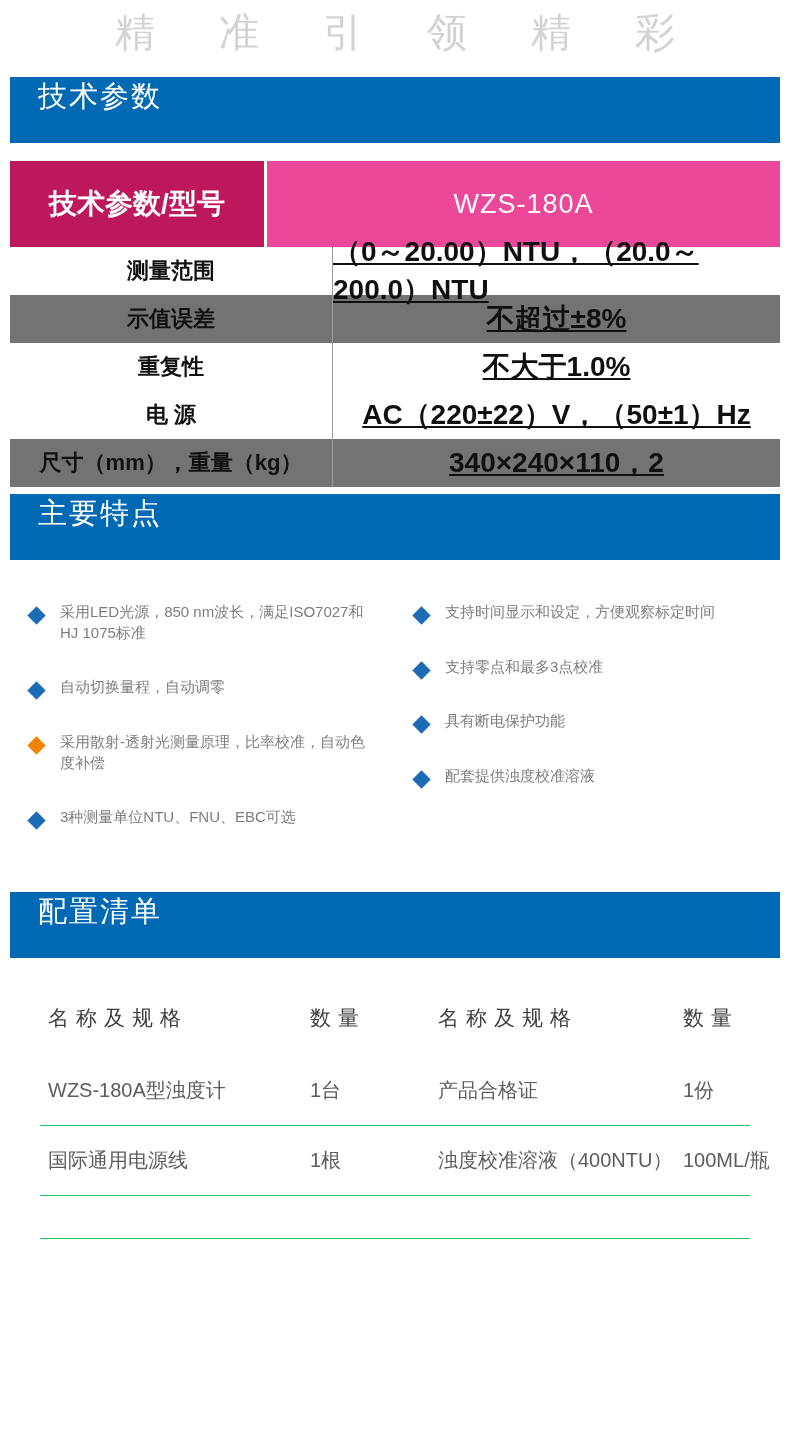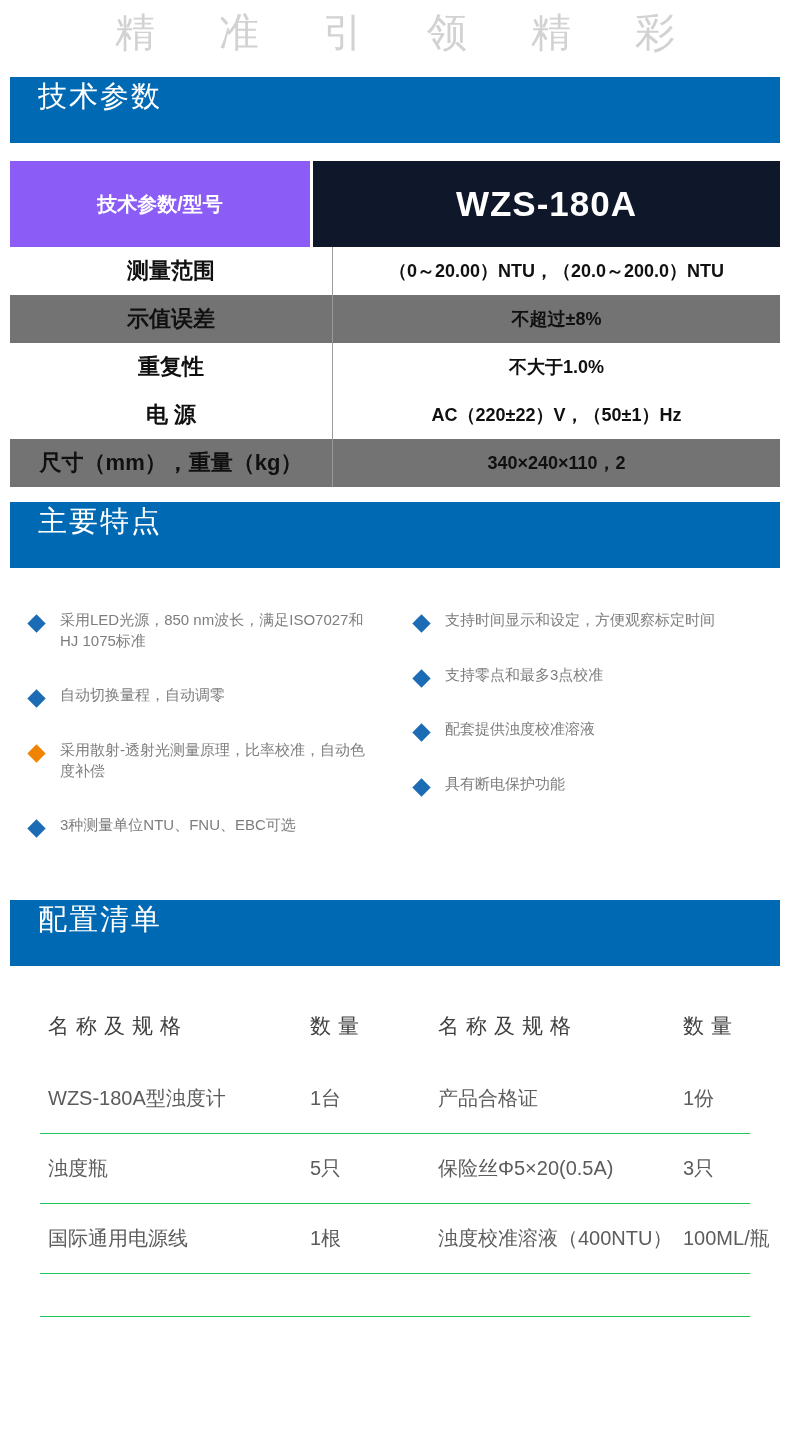--- a/index.html
+++ b/index.html
@@ -14,46 +14,46 @@
     text-align:center;color:#d2d2d2;font-size:40px;font-weight:400;
     letter-spacing:64px;padding-left:64px;white-space:nowrap;
   }
   
   .banner{
     margin:0 10px;background:#0069b4;color:#ffffff;
     height:66px;display:flex;align-items:flex-start;
     padding-left:28px;font-size:29px;letter-spacing:2px;
   }
   .banner-tech{margin-top:13px;}
-  .banner-feat{margin-top:15px;}
+  .banner-feat{margin-top:7px;}
   .banner-conf{margin-top:20px;}
   
   .spec-table{margin:18px 10px 0 10px;}
   .spec-head{display:flex;height:86px;}
   .spec-head-left{
-    width:300px;background:#8b5cf6;color:#fff;
+    width:254px;background:#be185d;color:#fff;
     display:flex;align-items:center;justify-content:center;
-    font-size:20px;font-weight:bold;
+    font-size:28px;font-weight:bold;
   }
   .spec-head-gap{width:3px;background:#ffffff;}
   .spec-head-right{
-    flex:1;background:#0f172a;color:#fff;
+    flex:1;background:#ec4899;color:#fff;
     display:flex;align-items:center;justify-content:center;
-    font-size:35px;font-weight:bold;letter-spacing:1px;
+    font-size:27px;font-weight:normal;letter-spacing:1px;
   }
   .spec-row{display:flex;height:48px;background:#ffffff;}
   .spec-row.alt{background:#737373;}
   .spec-cell-l{
     width:322px;border-right:1px solid #9b9b9b;
     display:flex;align-items:center;justify-content:center;
     font-size:22px;font-weight:bold;color:#101010;
   }
   .spec-cell-r{
     flex:1;display:flex;align-items:center;justify-content:center;
-    font-size:18px;font-weight:bold;color:#101010;
+    font-size:28px;font-weight:bold;color:#101010;text-decoration:underline;
   }
   
   .features{display:flex;padding:42px 30px 44px 30px;}
   .feat-col{display:flex;flex-direction:column;}
   .feat-col-left{width:375px;}
   .feat-col-right{flex:1;padding-left:10px;}
   .feat-item{display:flex;margin-bottom:34px;}
   .feat-item:last-child{margin-bottom:0;}
   .bullet{
     flex:0 0 auto;width:13px;height:13px;margin:7px 17px 0 0;
@@ -135,25 +135,25 @@
     <div class="feat-item">
       <span class="bullet"></span>
       <span class="feat-text">支持时间显示和设定，方便观察标定时间</span>
     </div>
     <div class="feat-item">
       <span class="bullet"></span>
       <span class="feat-text">支持零点和最多3点校准</span>
     </div>
     <div class="feat-item">
       <span class="bullet"></span>
-      <span class="feat-text">配套提供浊度校准溶液</span>
+      <span class="feat-text">具有断电保护功能</span>
     </div>
     <div class="feat-item">
       <span class="bullet"></span>
-      <span class="feat-text">具有断电保护功能</span>
+      <span class="feat-text">配套提供浊度校准溶液</span>
     </div>
   </div>
 </div>
 
 <div class="banner banner-conf">
   <span>配置清单</span>
 </div>
 
 <div class="conf-table">
   <div class="conf-grid conf-head">
@@ -163,26 +163,20 @@
     <div class="conf-cell">数量</div>
   </div>
 
   <div class="conf-grid conf-row">
     <div class="conf-cell">WZS-180A型浊度计</div>
     <div class="conf-cell">1台</div>
     <div class="conf-cell">产品合格证</div>
     <div class="conf-cell">1份</div>
   </div>
   <div class="conf-grid conf-row">
-    <div class="conf-cell">浊度瓶</div>
-    <div class="conf-cell">5只</div>
-    <div class="conf-cell">保险丝Φ5×20(0.5A)</div>
-    <div class="conf-cell">3只</div>
-  </div>
-  <div class="conf-grid conf-row">
     <div class="conf-cell">国际通用电源线</div>
     <div class="conf-cell">1根</div>
     <div class="conf-cell">浊度校准溶液（400NTU）</div>
     <div class="conf-cell">100ML/瓶</div>
   </div>
   <div class="conf-grid conf-row">
 
     <div class="conf-cell"></div>
     <div class="conf-cell"></div>
   </div>

